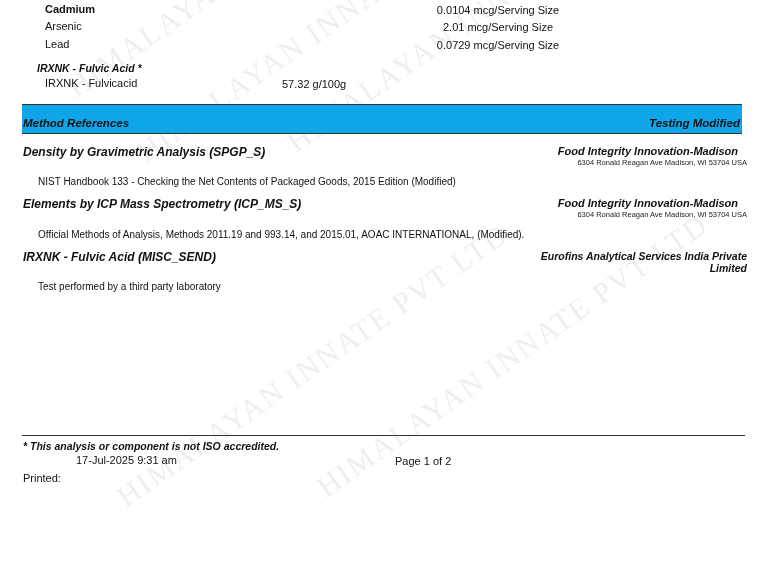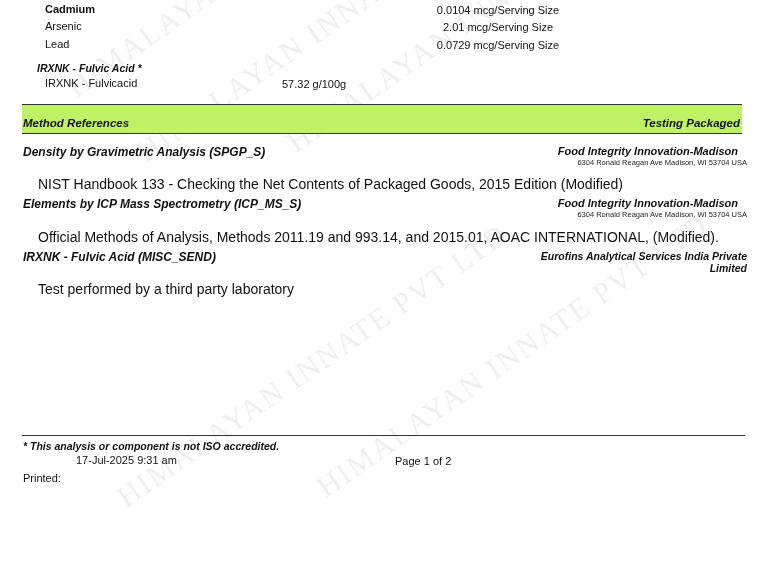--- a/index.html
+++ b/index.html
@@ -24,36 +24,36 @@
 
     .group-title { left: 24px; font-size: 10.5px; font-weight: bold; font-style: italic; }
 
     
     .band {
       position: absolute;
       left: 22px;
       width: 720px;
       top: 104px;
       height: 30px;
-      background: #bef264;
+      background: #0ea5e9;
       border-top: 1.5px solid #333333;
       border-bottom: 1.5px solid #333333;
       box-sizing: border-box;
     }
     .band-left {
       position: absolute; left: 1px; top: 12px;
       font-weight: bold; font-style: italic; font-size: 11.5px;
     }
     .band-right {
       position: absolute; right: 2px; top: 12px;
       font-weight: bold; font-style: italic; font-size: 11.5px;
     }
 
     .method-title { left: 23px; font-weight: bold; font-style: italic; font-size: 12px; }
-    .method-desc { left: 38px; font-size: 14px; }
+    .method-desc { left: 38px; font-size: 10px; }
     .loc-name {
       right: 30px; font-weight: bold; font-style: italic; font-size: 11px; text-align: center;
     }
     .loc-addr {
       right: 21px; font-size: 7.5px; text-align: center; color: #222;
     }
     .loc-name-wrap {
       right: 21px; font-weight: bold; font-style: italic; font-size: 10.5px; text-align: right;
       white-space: normal; width: 230px; line-height: 12px;
     }
@@ -105,21 +105,21 @@
   </div>
 
   <div>
     <div class="abs group-title" style="top:62px; left:37px;">IRXNK - Fulvic Acid *</div>
     <div class="abs analyte-name" style="top:77px;">IRXNK - Fulvicacid</div>
     <div class="abs" style="top:78px; left:282px; font-size:11px;">57.32 g/100g</div>
   </div>
 
   <div class="band">
     <div class="band-left">Method References</div>
-    <div class="band-right">Testing Packaged</div>
+    <div class="band-right">Testing Modified</div>
   </div>
 
   <div>
     <div class="abs method-title" style="top:145px;">Density by Gravimetric Analysis (SPGP_S)</div>
     <div class="abs loc-name" style="top:145px;">Food Integrity Innovation-Madison</div>
     <div class="abs loc-addr" style="top:158px;">6304 Ronald Reagan Ave Madison, WI 53704 USA</div>
     <div class="abs method-desc" style="top:176px;">NIST Handbook 133 - Checking the Net Contents of Packaged Goods, 2015 Edition (Modified)</div>
   </div>
 
   <div>

